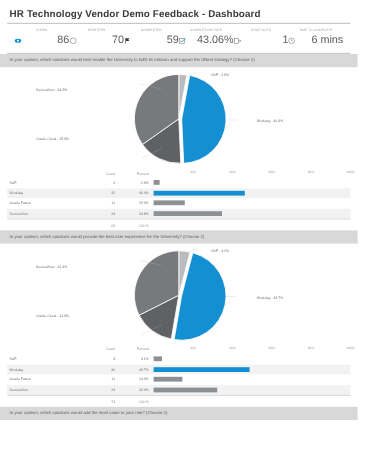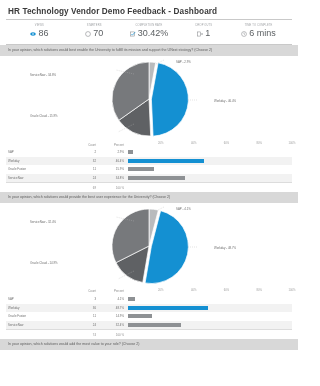--- a/index.html
+++ b/index.html
@@ -25,21 +25,21 @@
     padding:4px 6px 5px 6px;
     border-bottom:1px solid #c9c9c9;
     margin:0 6px;
   }
   .stat{flex:1;text-align:center;}
   .stat-label{
     font-size:2.6px;color:#9a9da0;letter-spacing:.15px;
     text-transform:uppercase;white-space:nowrap;line-height:4px;
   }
   .stat-val{
-    display:flex;align-items:center;justify-content:center;gap:2px;
+    display:flex;align-items:center;justify-content:space-between;gap:2px;
     font-size:9px;color:#5c6063;line-height:11px;white-space:nowrap;
   }
   .stat-val svg{display:block;}
 
   
   .qband{
     background:#d8d8d8;color:#5e5e5e;
     font-size:3.6px;line-height:5px;
     padding:3px 6px 3px 8px;
   }
@@ -97,29 +97,41 @@
     <div class="stat-val">
       <span>
             <svg width="6" height="6" viewBox="0 0 16 16">
               <circle cx="8" cy="8" r="6.5" fill="none" stroke="#7a7d80" stroke-width="1.4"></circle>
             </svg>
           </span>
       <span>70</span>
     </div>
   </div>
   <div class="stat">
+    <div class="stat-label">COMPLETED</div>
+    <div class="stat-val">
+      <span>
+            <svg width="6" height="6" viewBox="0 0 16 16">
+              <rect x="3" y="2" width="1.4" height="12" fill="#3a3a3a"></rect>
+              <path d="M4.8 2.6 H13 L10.6 5.6 L13 8.6 H4.8 Z" fill="#3a3a3a"></path>
+            </svg>
+          </span>
+      <span>59</span>
+    </div>
+  </div>
+  <div class="stat">
     <div class="stat-label">COMPLETION RATE</div>
     <div class="stat-val">
       <span>
             <svg width="6" height="6" viewBox="0 0 16 16">
               <rect x="1.5" y="2.5" width="11" height="11" fill="none" stroke="#7a7d80" stroke-width="1.3"></rect>
               <path d="M3.5 8 L6.5 11 L14 2.5" fill="none" stroke="#1490d2" stroke-width="1.8"></path>
             </svg>
           </span>
-      <span>30.42%</span>
+      <span>43.06%</span>
     </div>
   </div>
   <div class="stat">
     <div class="stat-label">DROP OUTS</div>
     <div class="stat-val">
       <span>
             <svg width="6" height="6" viewBox="0 0 16 16">
               <rect x="1.5" y="2.5" width="8" height="11" fill="none" stroke="#7a7d80" stroke-width="1.3"></rect>
               <path d="M10 8 H15 M12.5 5.5 L15 8 L12.5 10.5" fill="none" stroke="#7a7d80" stroke-width="1.3"></path>
             </svg>

